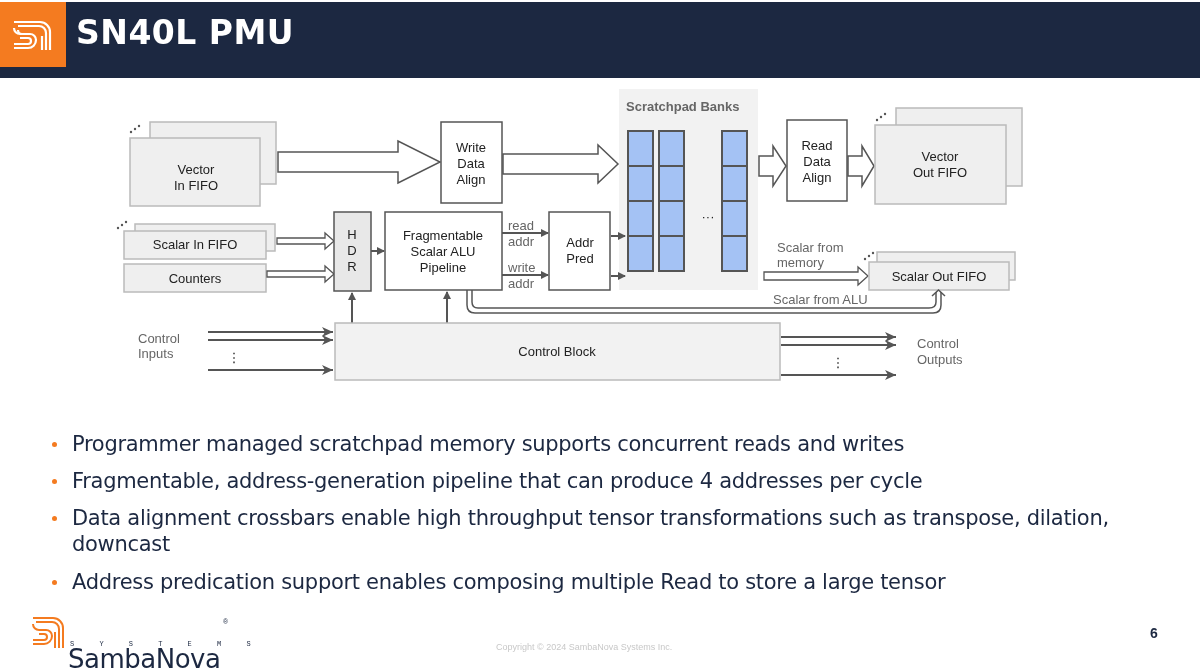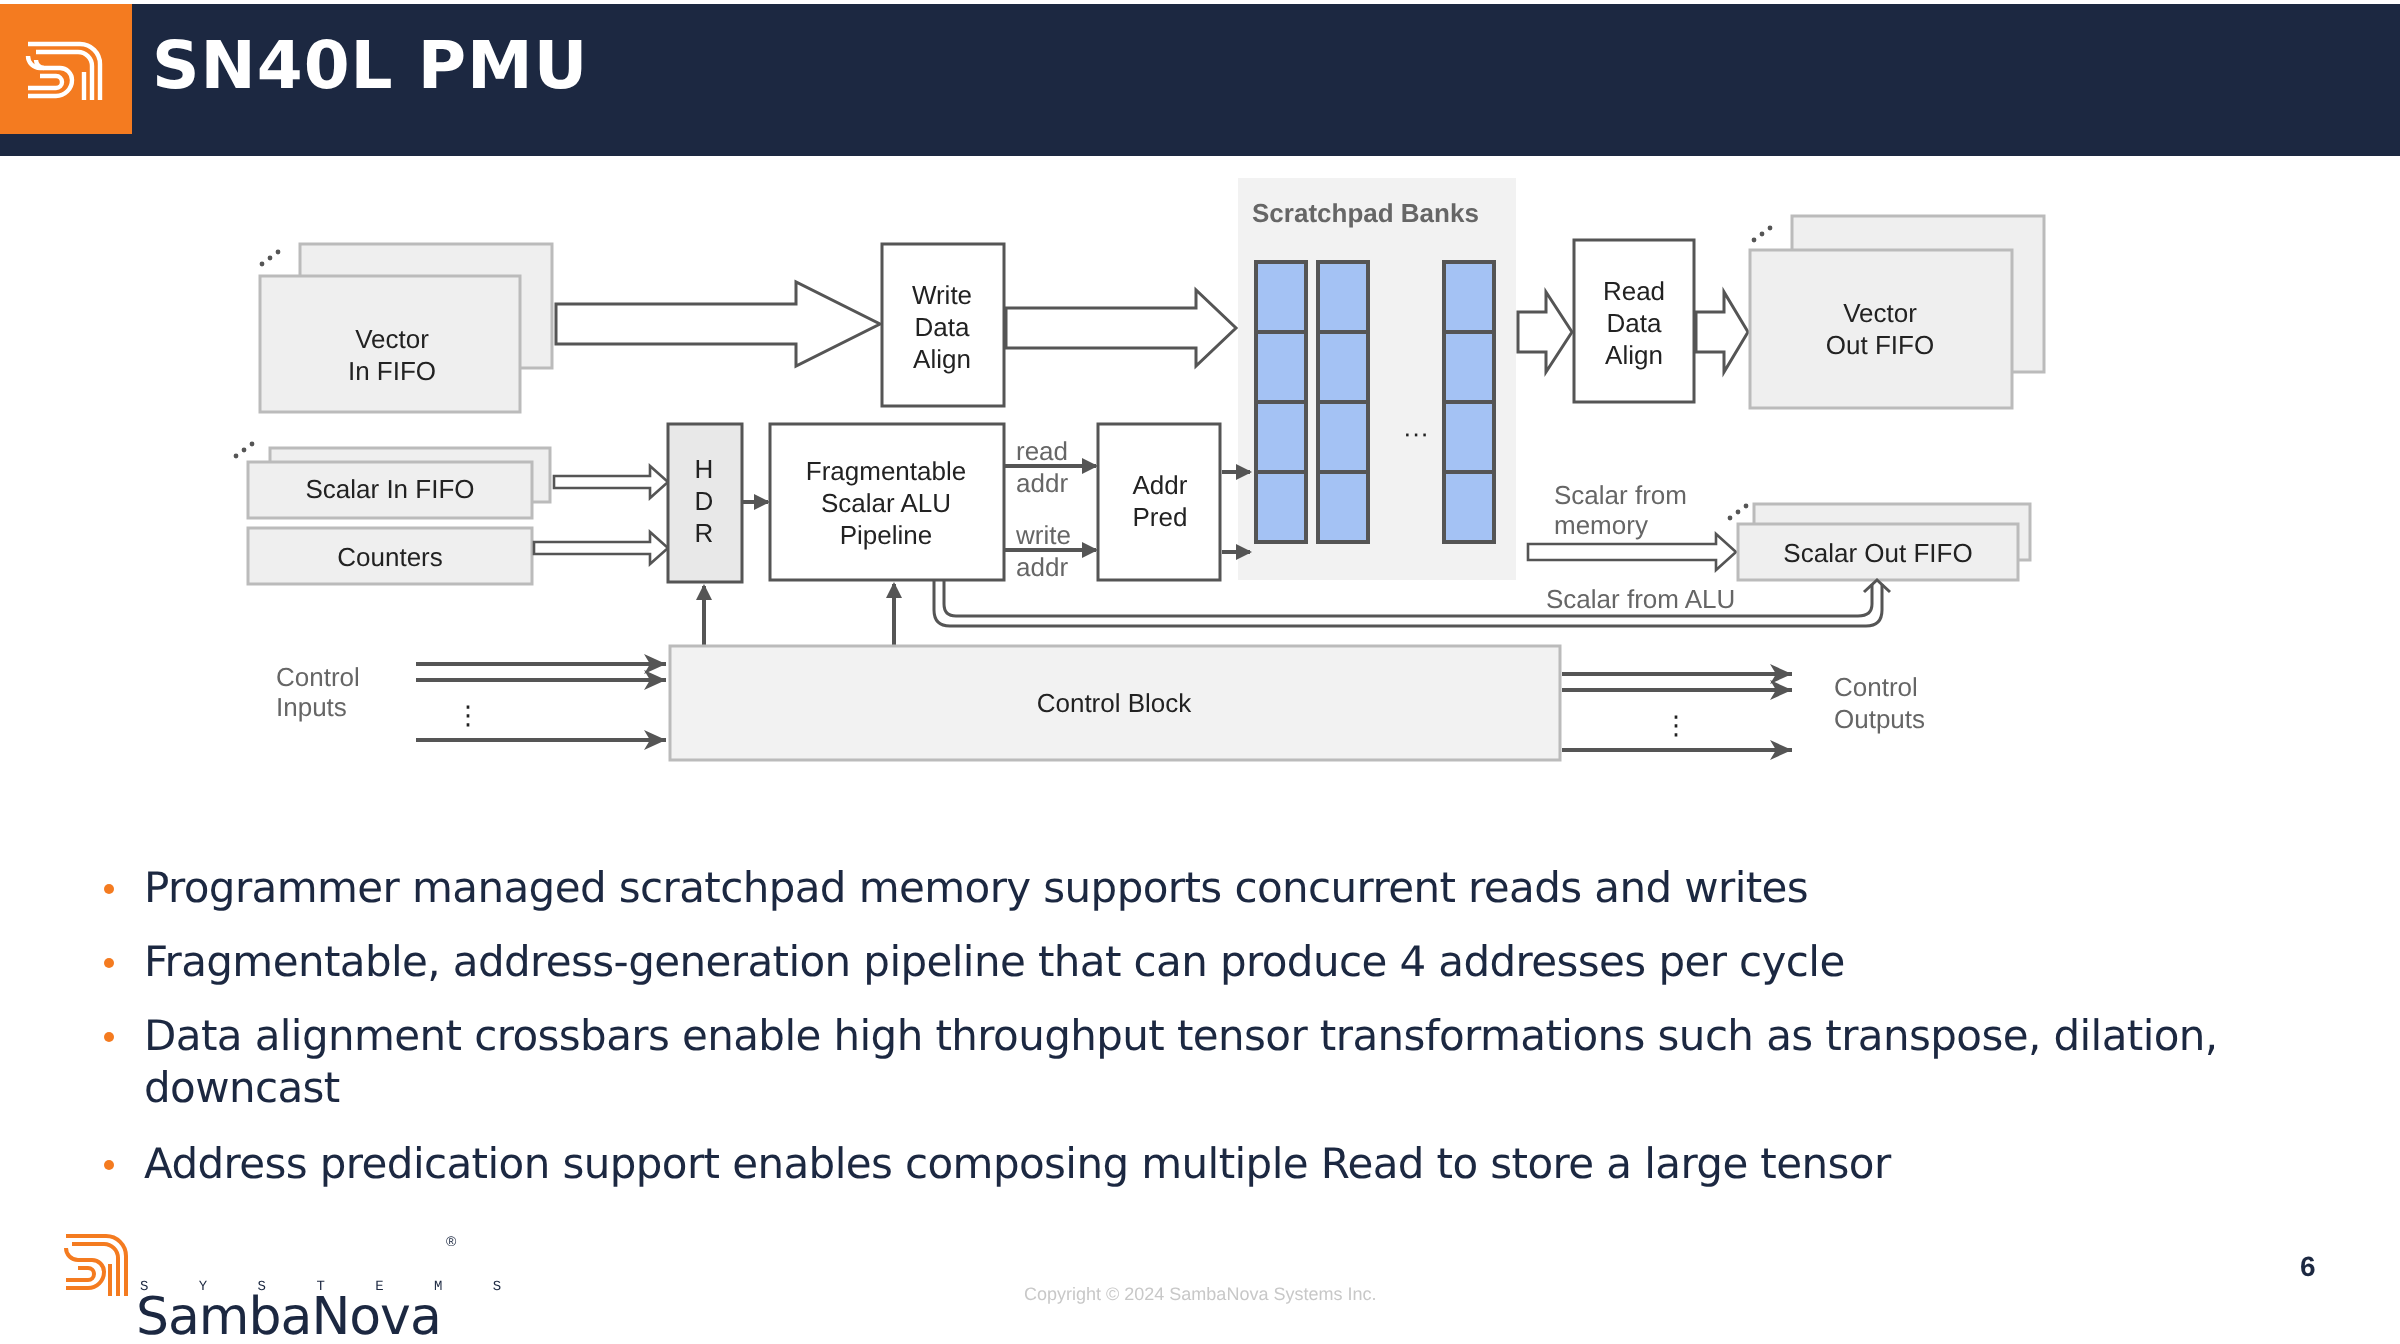--- a/index.html
+++ b/index.html
@@ -13,21 +13,21 @@
   #diagram { position:absolute; left:0; top:65px; }
   .dtext { font-family:"Liberation Sans", sans-serif; font-size:13px; fill:#222; }
   .dtext-grey { font-family:"Liberation Sans", sans-serif; font-size:13px; fill:#666; }
   .dtext-bold { font-family:"Liberation Sans", sans-serif; font-size:13px; font-weight:bold; fill:#666; }
 
   .bullets { position:absolute; left:50px; top:418px; width:1120px;margin-top:13px; }
   .bullet { position:relative; padding-left:22px; font-family:"DejaVu Sans", sans-serif; font-size:21px; color:#1c2841; line-height:26px; margin-bottom:11px; letter-spacing:-0.3px; }
   .bullet-dot { position:absolute; left:2px; top:11px; width:5px; height:5px; border-radius:50%; background:#f47b20; }
   .footer-brand { position:absolute; left:68px; top:644px; font-family:"DejaVu Sans", sans-serif; font-size:26px; color:#1c2841; letter-spacing:-0.5px; }
   .footer-systems { position:absolute; left:70px; top:640px; font-family:Liberation Mono, monospace; font-size:7px; color:#1c2841; letter-spacing:10.5px; }
-  .copyright { position:absolute; left:512px; top:642px; font-size:9px; color:#c8c8c8;text-align:right; }
+  .copyright { position:absolute; left:496px; top:642px; font-size:9px; color:#c8c8c8;text-align:right; }
   .page-num { position:absolute; left:1150px; top:625px; font-size:14px; font-weight:bold; color:#1c2841; }
 </style>
 </head>
 <body>
 
 <div class="header">
   <div class="header-logo">
     <svg width="66" height="65" viewBox="0 0 66 65">
       <g fill="none" stroke="#ffffff" stroke-width="2.2">
         <path d="M14 20 h26 a10 10 0 0 1 10 10 v18"></path>

